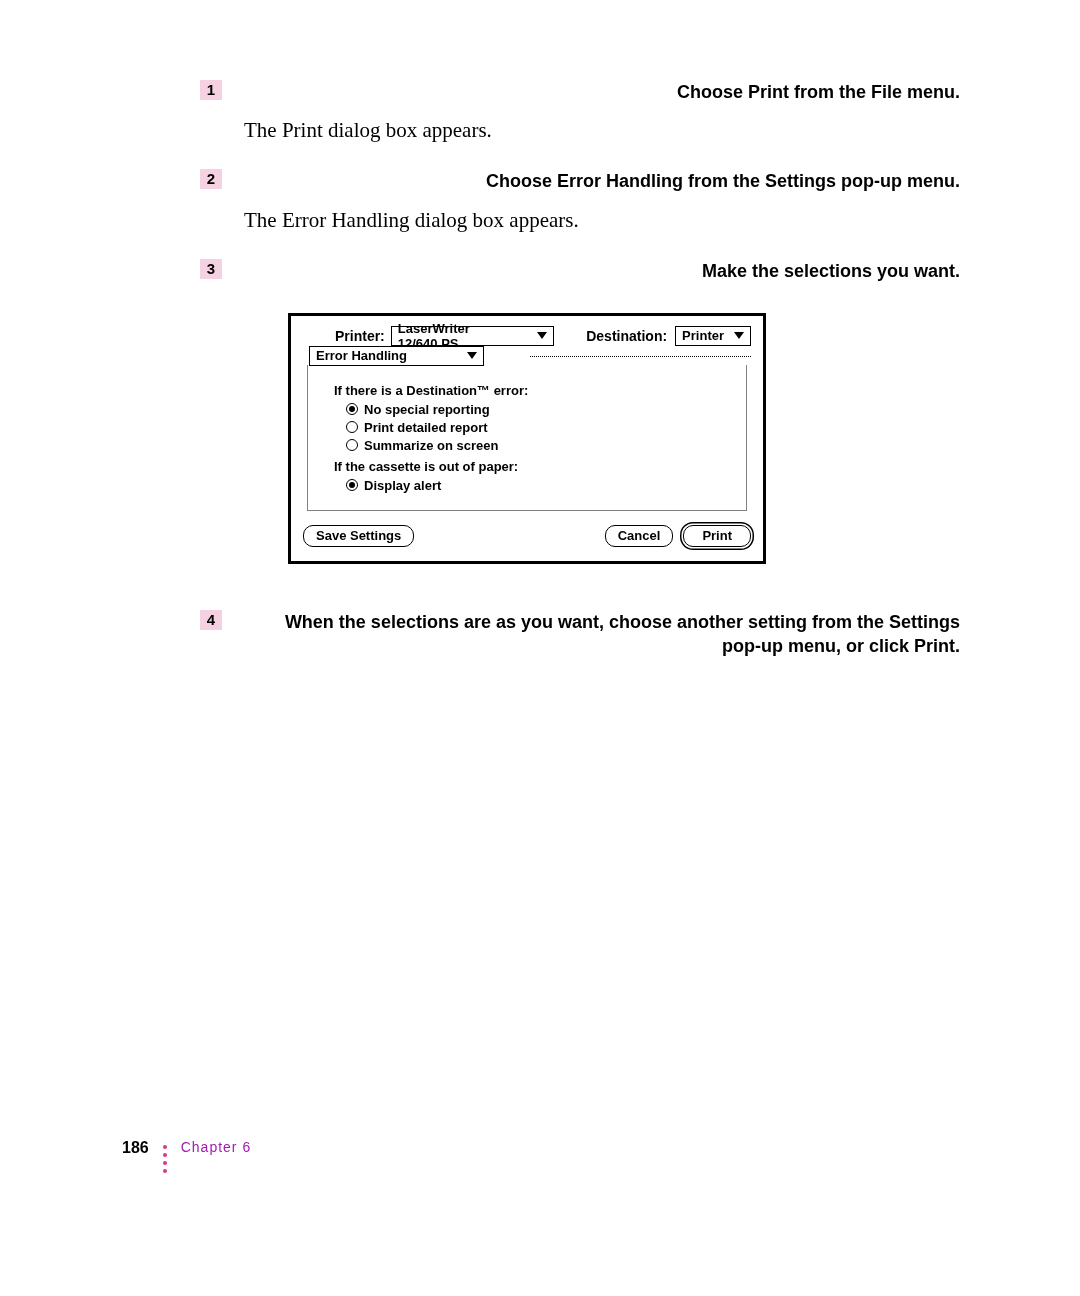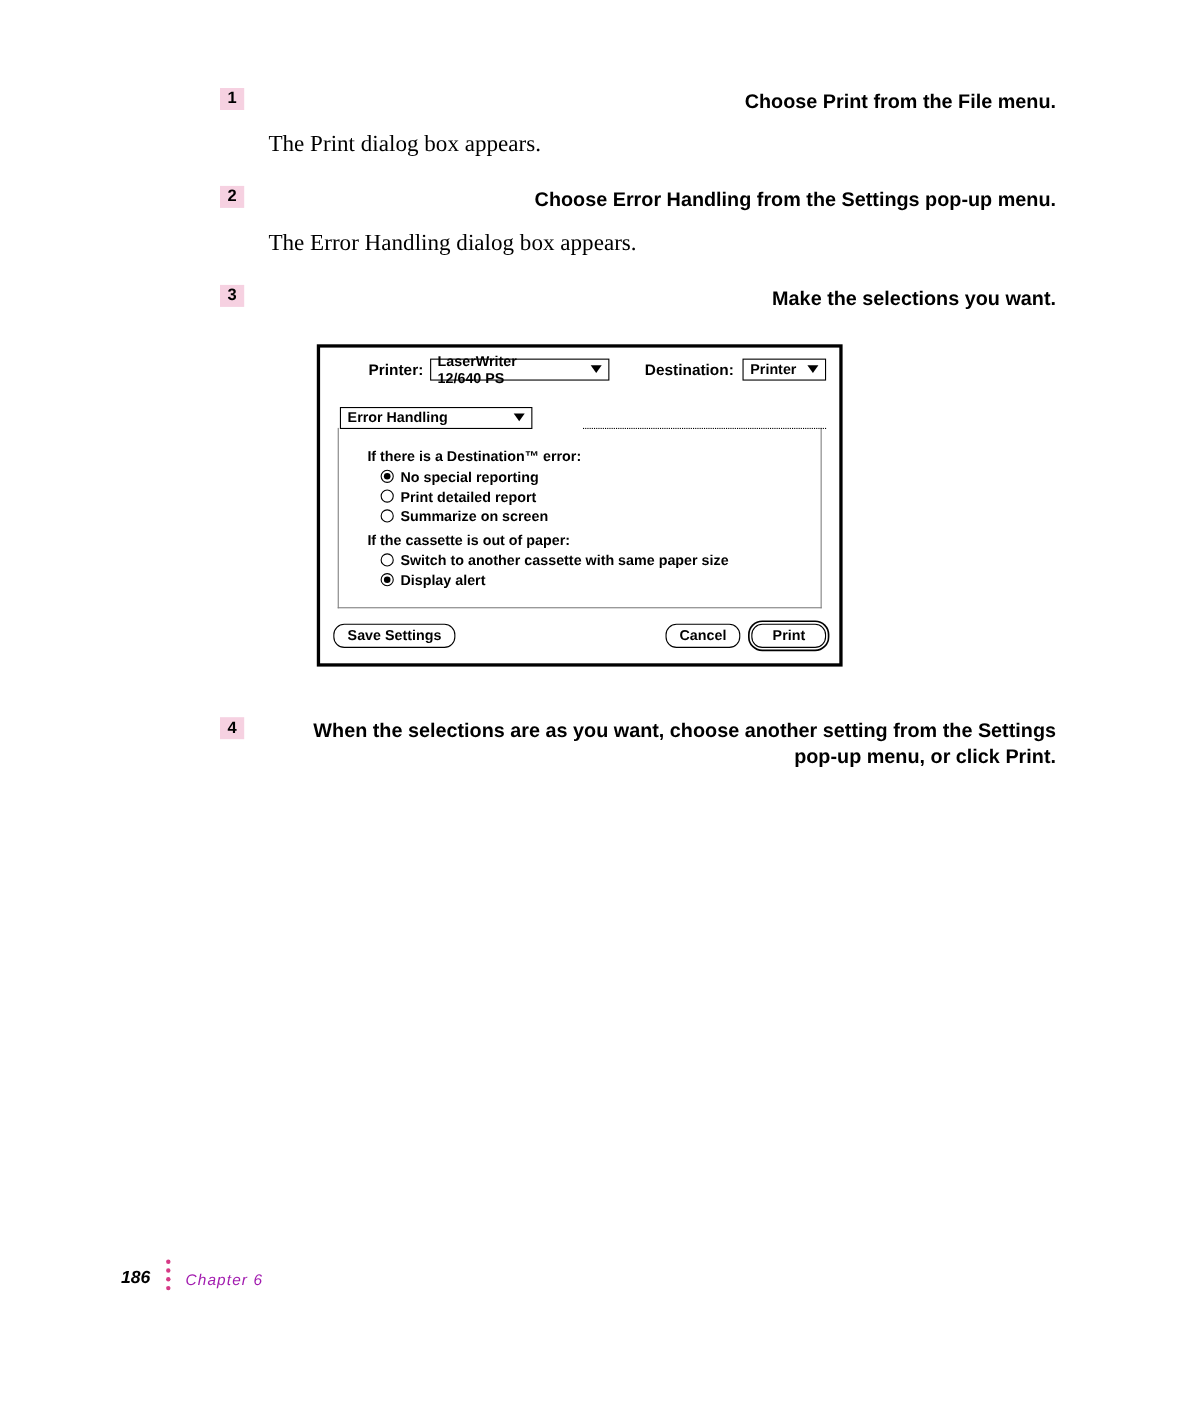--- a/index.html
+++ b/index.html
@@ -82,22 +82,22 @@
     border-right: 5px solid transparent;
     border-top: 7px solid #000;
   }
   .dest-lbl { margin-left: auto; }
   .popup.dest { margin-left: 4px; }
   .popup.printer { margin-left: 2px; width: 215px; justify-content: space-between; gap: 32px; }
   .popup.dest { width: 80px; justify-content: space-between; }
 
   .settings-row {
     display: flex;
-    align-items: flex-end;
-    margin-top: 24px;
+    align-items: flex-start;
+    margin-top: 0;
     gap: 42px;
   }
   .settings-row .popup { width: 175px; justify-content: space-between; margin-left: 6px; }
   .dotted-line {
     flex: 1;
     border-bottom: 1.5px dotted #000;
     margin-left: 4px;
     margin-top: 10px;
   }
 
@@ -164,25 +164,24 @@
     margin-left: 10px;
     position: relative;
     box-shadow: 0 0 0 1.5px #fff, 0 0 0 3px #000;
     border-radius: 10px;
     padding: 0 18px;
   }
 
   
   .footer {
     position: absolute;
-    left: 110px;
+    left: 122px;
     bottom: 125px;
     display: flex;
-    align-items: flex-end;
-    font-style: italic;
+    align-items: flex-start;
   }
   .pnum {
     font-weight: bold;
     font-size: 16px;
     margin-right: 14px;
   }
   .dots {
     display: flex;
     flex-direction: column;
     align-items: center;
@@ -263,24 +262,20 @@
             <span>Print detailed report</span>
           </div>
           <div class="radio-row">
             <span class="radio"></span>
             <span>Summarize on screen</span>
           </div>
 
           <div class="group-title">If the cassette is out of paper:</div>
 
           <div class="radio-row">
-            <span class="radio"></span>
-            <span>Switch to another cassette with same paper size</span>
-          </div>
-          <div class="radio-row">
             <span class="radio">
                 <span class="dot"></span>
               </span>
             <span>Display alert</span>
           </div>
         </div>
 
         <div class="btn-row">
           <span class="btn save">Save Settings</span>
           <span class="btn cancel">Cancel</span>

